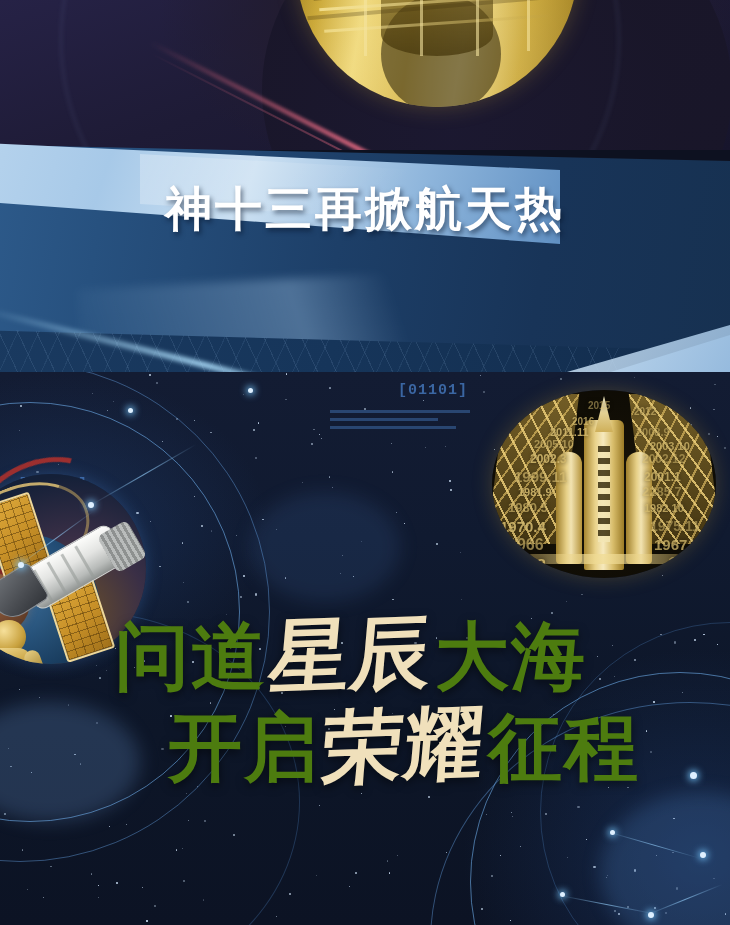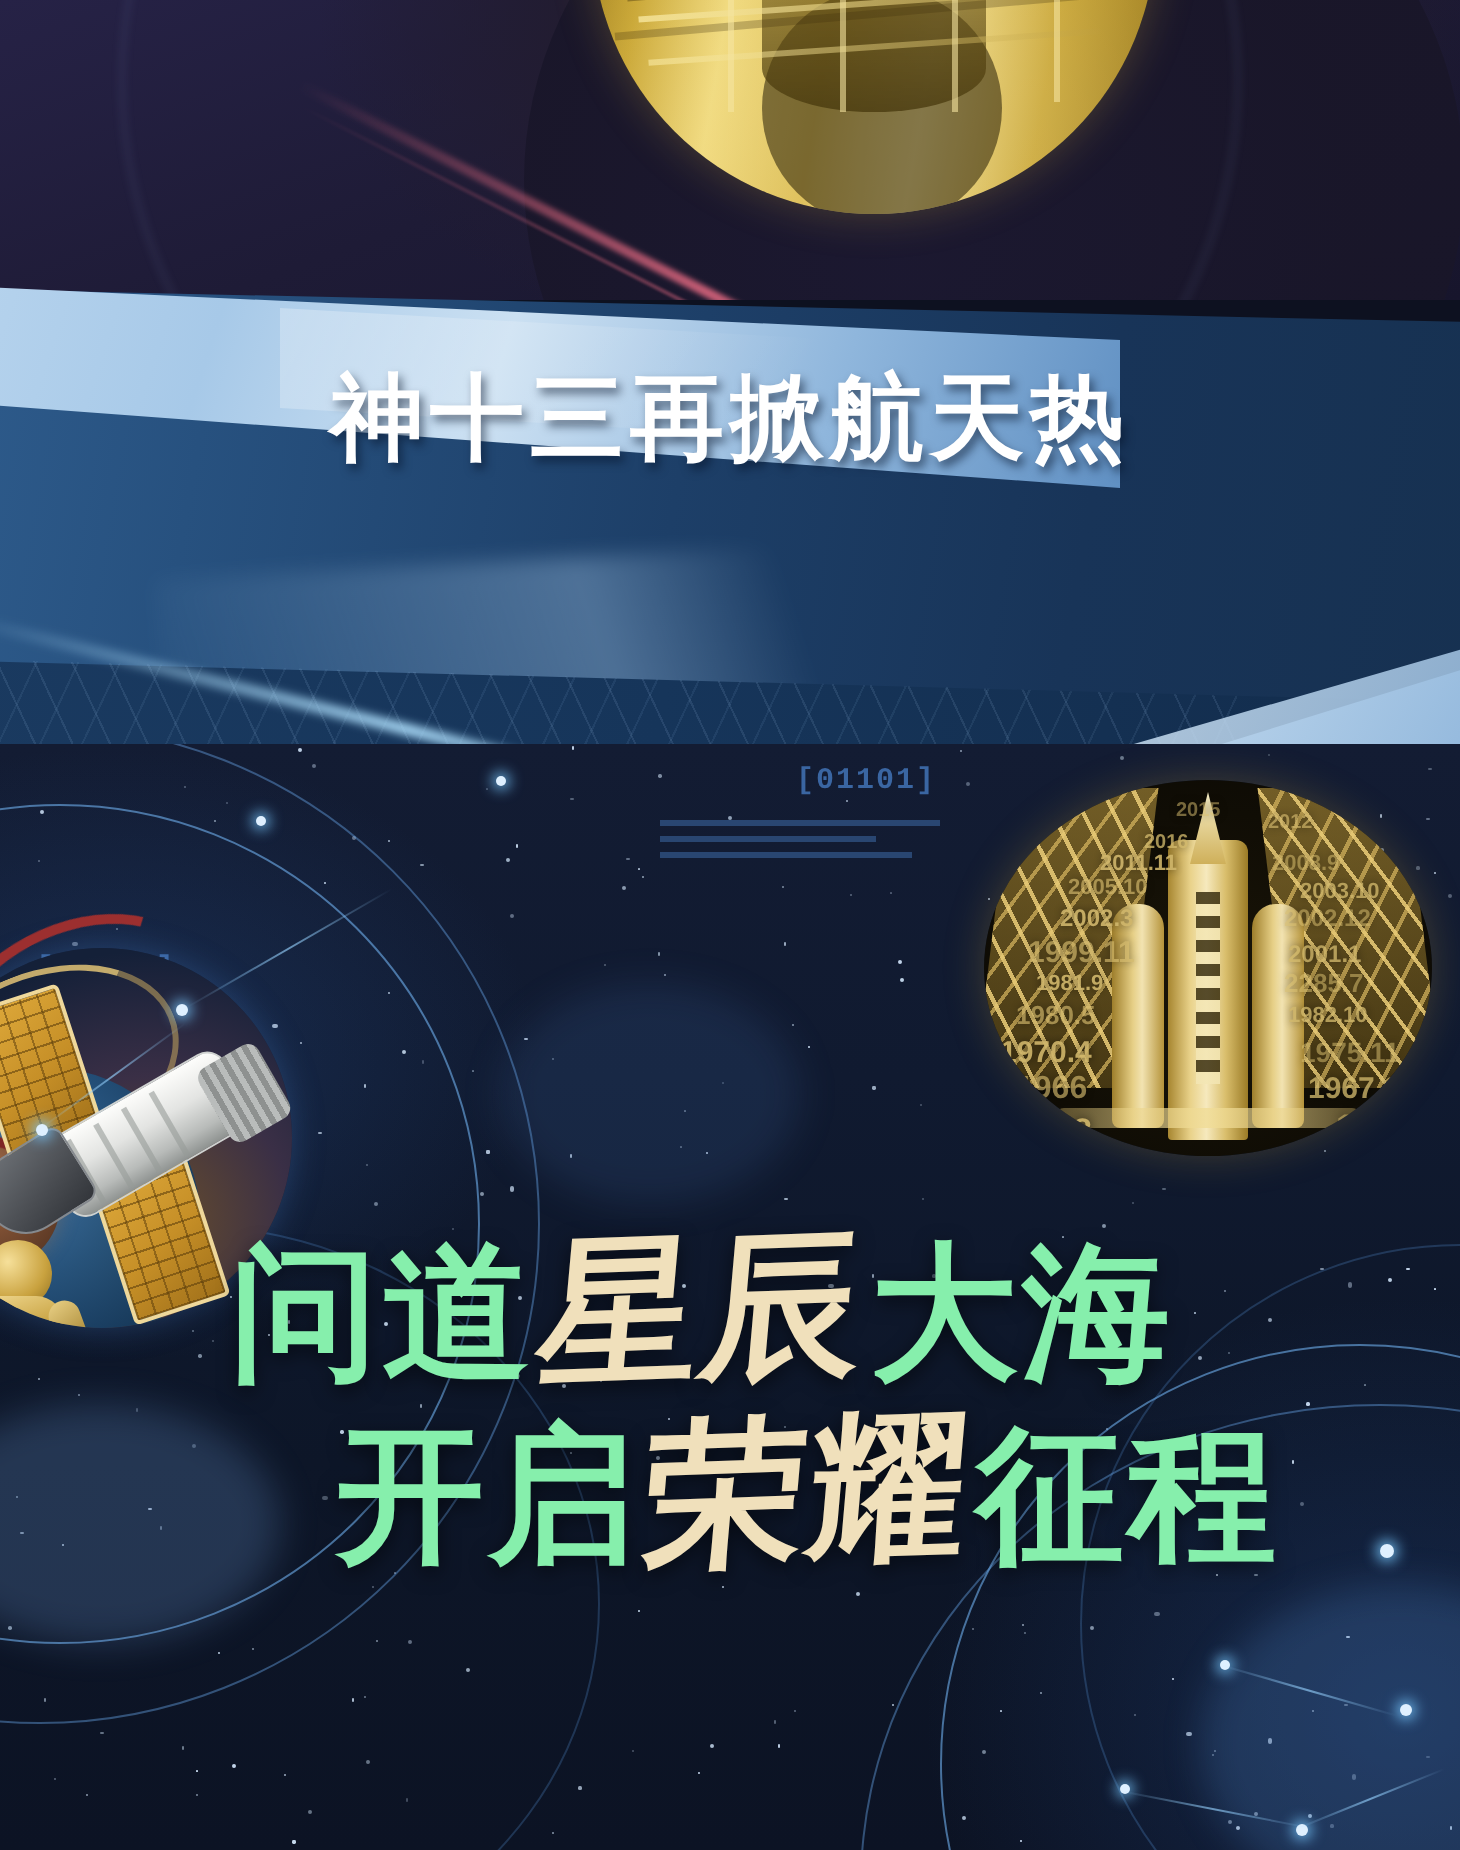--- a/index.html
+++ b/index.html
@@ -254,21 +254,21 @@
 
   
   .headline2{
     position:absolute;left:0;top:612px;width:730px;z-index:8;text-align:center;
     line-height:1.06;
   }
   .h2row{display:block;white-space:nowrap;}
   .h2row.r1{padding-right:28px;}
   .h2row.r2{padding-left:78px;margin-top:6px;}
   .wt{
-    font-weight:bold;font-size:74px;color:#86efac;letter-spacing:2px;
+    font-weight:bold;font-size:74px;color:#4d7c0f;letter-spacing:2px;
     text-shadow:0 3px 10px rgba(0,0,0,.55);
     font-family:"Liberation Sans","DejaVu Sans",sans-serif;
   }
   .gd{
     font-weight:bold;font-size:80px;color:#f0e0bb;letter-spacing:1px;
     font-family:"DejaVu Serif","Liberation Serif",serif;
     text-shadow:0 3px 10px rgba(0,0,0,.55);
     display:inline-block;transform:skewX(-7deg) rotate(-2deg);
     padding:0 3px;
   }

